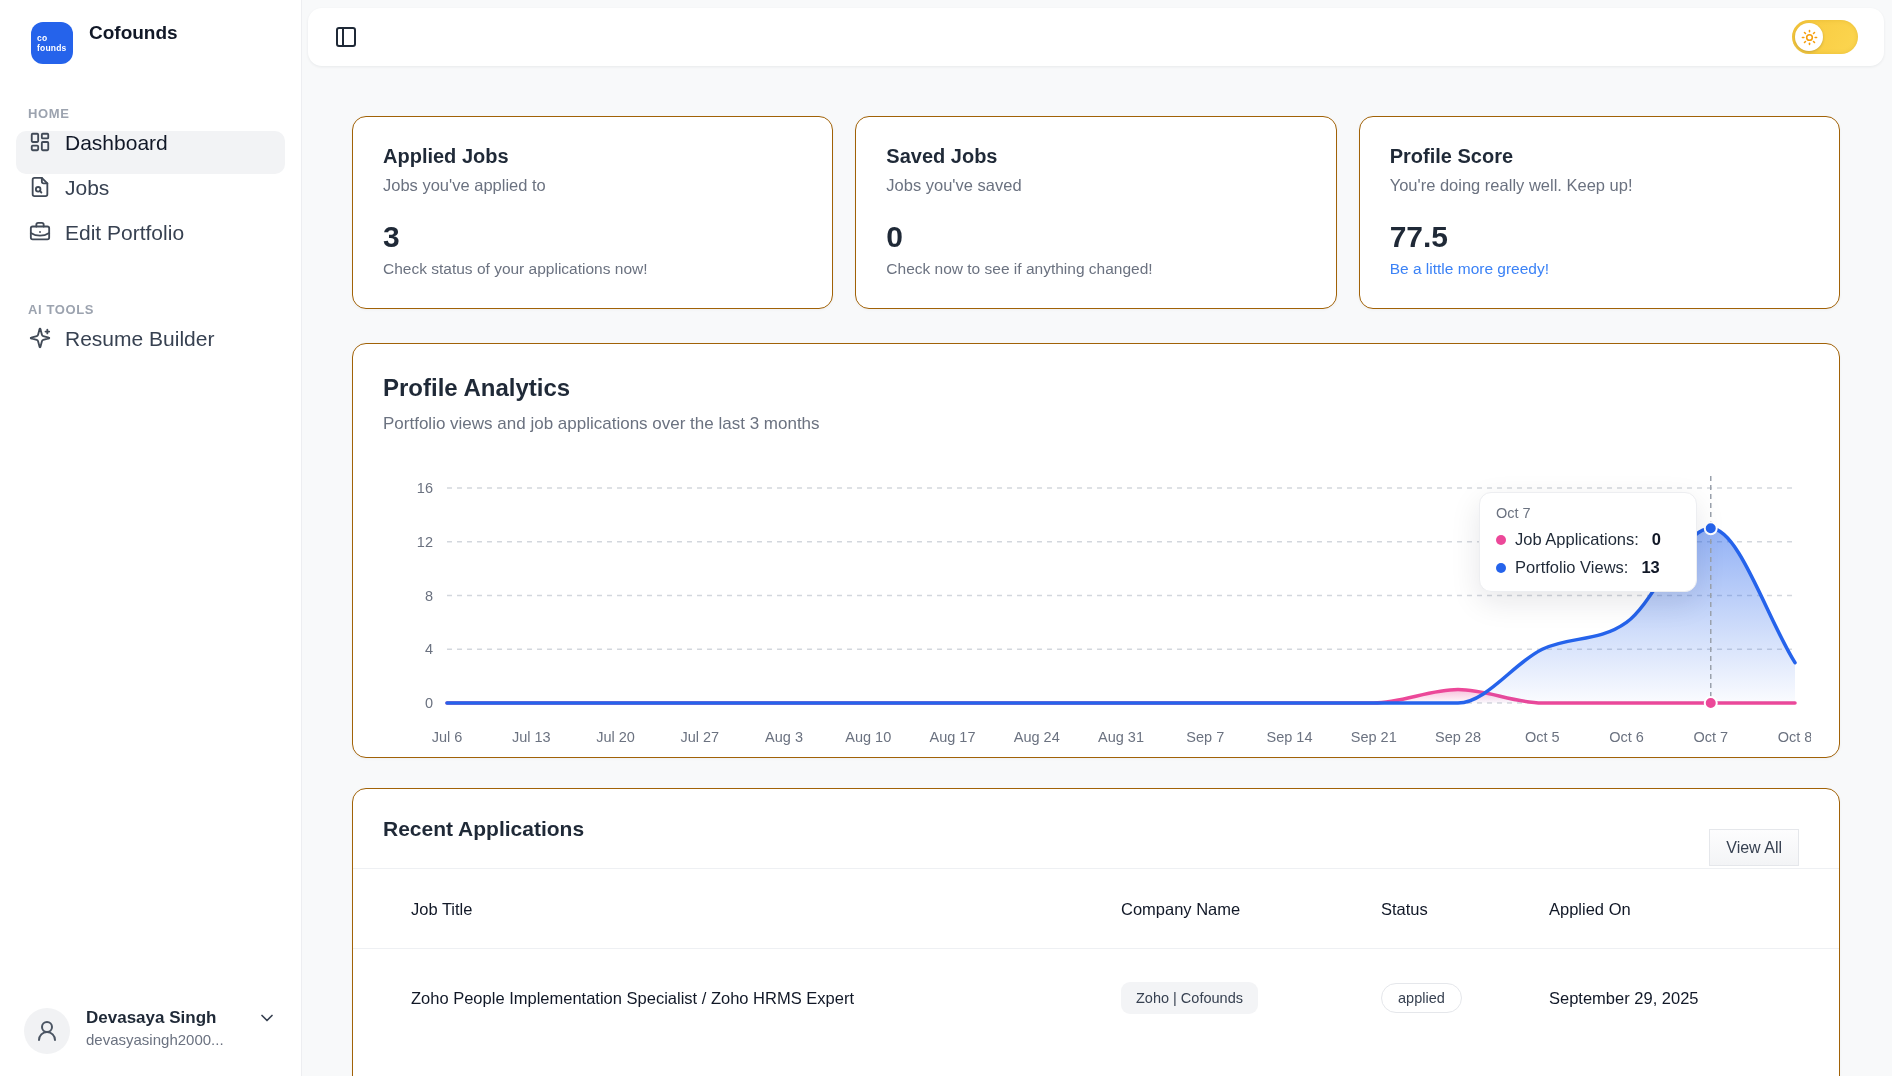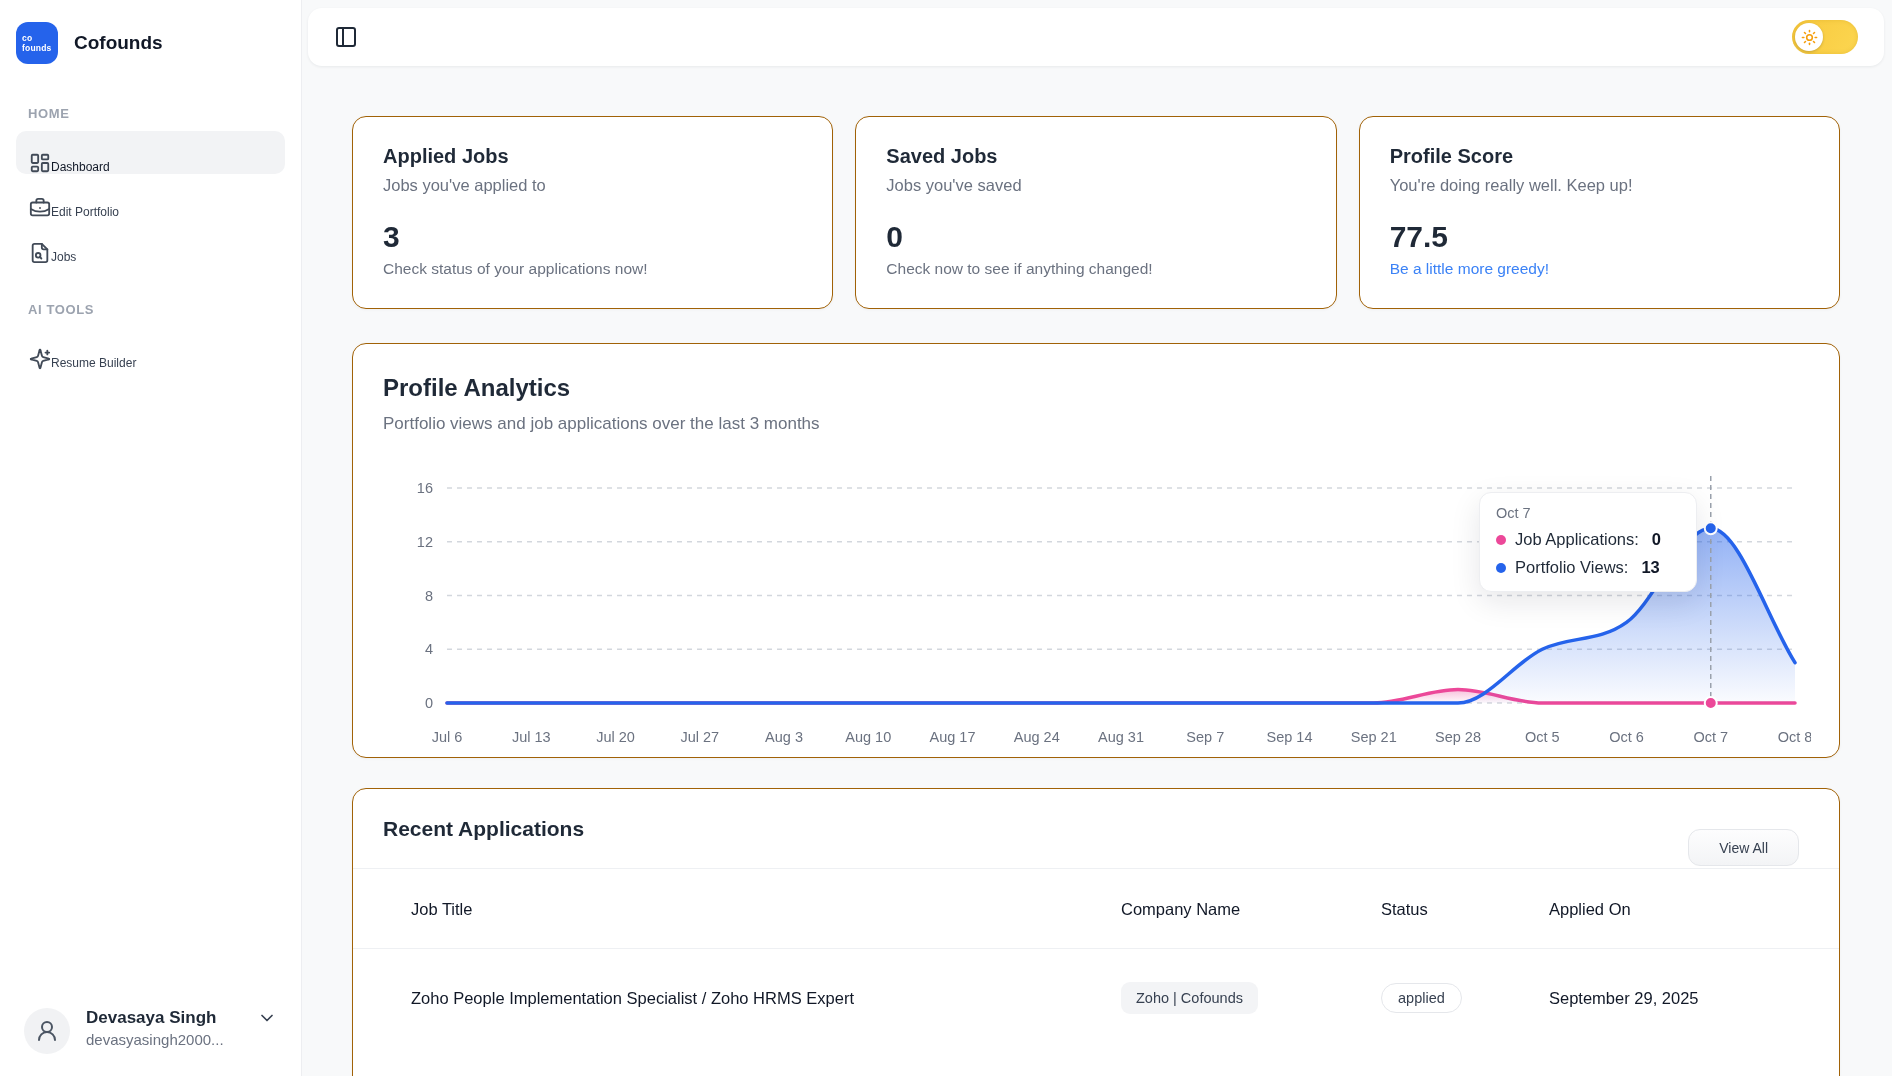--- a/index.html
+++ b/index.html
@@ -9,35 +9,35 @@
     font-family:"Liberation Sans", sans-serif;
     background:#f8f9fa; display:flex; color:#1f2937;
   }
   svg { display:block; }
 
   
   aside {
     width:302px; min-width:302px; background:#ffffff;
     border-right:1px solid #edeef1; position:relative;
   }
-  .brand { display:flex; align-items:center; gap:16px; padding:22px 16px 20px; }
+  .brand { display:flex; align-items:flex-start; gap:16px; padding:22px 31px 20px; }
   .logo {
     width:42px; height:42px; border-radius:12px; background:#2563eb; color:#fff;
     display:flex; flex-direction:column; justify-content:center; padding-left:6px;
     font-size:8.5px; font-weight:700; line-height:1.2; letter-spacing:.2px;
   }
   .brand-name { font-size:19px; font-weight:700; color:#111827; }
   .section-label {
     padding:0 28px; margin:22px 0 10px; font-size:13px; font-weight:700;
     color:#9ca3af; letter-spacing:.6px;
   }
   .section-label.ai { margin-top:38px; }
   .nav-item {
-    display:flex; align-items:flex-end; height:43px; margin:2px 16px;
-    padding:0 13px; border-radius:10px; font-size:12px; color:#374151; cursor:pointer;
+    display:flex; align-items:flex-start; gap:14px; height:43px; margin:2px 16px;
+    padding:0 13px; border-radius:10px; font-size:21px; color:#374151; cursor:pointer;
   }
   .nav-item.active { background:#f2f3f5; color:#111827; font-weight:500; }
   .nav-icon { width:22px; height:22px; color:#414a57; flex:0 0 22px; }
   .nav-icon svg { width:100%; height:100%; }
 
   .user-footer {
     position:absolute; bottom:14px; left:14px; right:14px;
     display:flex; align-items:flex-start; gap:16px; padding:8px 10px; border-radius:12px; cursor:pointer;
   }
   .avatar {
@@ -108,24 +108,24 @@
   .tt-dot.pink { background:#ec4899; }
   .tt-dot.blue { background:#2563eb; }
   .tt-val { font-weight:700; color:#111827; margin-left:4px; }
 
   
   .recent { margin-top:30px; min-height:330px; padding:0; position:relative; }
   .recent-head { padding:28px 30px 27px; }
   .recent h2 { margin:0; font-size:21px; font-weight:700; color:#1f2937; }
   .recent .sub { margin-top:12px; font-size:17px; color:#6b7280; }
   .view-all {
-    position:absolute; top:40px; right:40px; height:37px; padding:0 30px;
-    border-radius:12px; border:1px solid #e5e7eb;
+    position:absolute; top:40px; right:40px; height:37px; padding:0 16px;
+    border-radius:0; border:1px solid #e5e7eb;
     background:linear-gradient(#fdfdfe,#f3f4f6);
-    font-size:14px; color:#374151; font-weight:500; cursor:pointer;
+    font-size:16px; color:#374151; font-weight:500; cursor:pointer;
     font-family:"Liberation Sans", sans-serif;
   }
   table { width:100%; border-collapse:collapse; table-layout:fixed; }
   thead th {
     border-top:1px solid #eef0f3; border-bottom:1px solid #eef0f3;
     padding:31px 0 29px; font-size:16.5px; font-weight:500; color:#111827; text-align:left;
   }
   tbody td { padding:33px 0; font-size:16.5px; color:#111827; }
   th.col-job, td.col-job { padding-left:58px; }
   .badge-company {
@@ -158,38 +158,38 @@
             <rect width="7" height="5" x="14" y="3" rx="1"></rect>
             <rect width="7" height="9" x="14" y="12" rx="1"></rect>
             <rect width="7" height="5" x="3" y="16" rx="1"></rect>
           </svg>
       </span>
       <span>Dashboard</span>
     </div>
     <div class="nav-item">
       <span class="nav-icon">
         <svg viewBox="0 0 24 24" fill="none" stroke="currentColor" stroke-width="2" stroke-linecap="round" stroke-linejoin="round">
+            <path d="M14 2v4a2 2 0 0 0 2 2h4"></path>
+            <path d="M20 8v12a2 2 0 0 1-2 2H6a2 2 0 0 1-2-2V4a2 2 0 0 1 2-2h8Z"></path>
+            <circle cx="10" cy="14.5" r="2.5"></circle>
+            <path d="m11.8 16.3 1.7 1.7"></path>
+          </svg>
+      </span>
+      <span>Jobs</span>
+    </div>
+    <div class="nav-item">
+      <span class="nav-icon">
+        <svg viewBox="0 0 24 24" fill="none" stroke="currentColor" stroke-width="2" stroke-linecap="round" stroke-linejoin="round">
             <path d="M16 6V4a2 2 0 0 0-2-2h-4a2 2 0 0 0-2 2v2"></path>
             <rect width="20" height="14" x="2" y="6" rx="2"></rect>
             <path d="M22 13a18.15 18.15 0 0 1-20 0"></path>
             <path d="M12 12h.01"></path>
           </svg>
       </span>
       <span>Edit Portfolio</span>
-    </div>
-    <div class="nav-item">
-      <span class="nav-icon">
-        <svg viewBox="0 0 24 24" fill="none" stroke="currentColor" stroke-width="2" stroke-linecap="round" stroke-linejoin="round">
-            <path d="M14 2v4a2 2 0 0 0 2 2h4"></path>
-            <path d="M20 8v12a2 2 0 0 1-2 2H6a2 2 0 0 1-2-2V4a2 2 0 0 1 2-2h8Z"></path>
-            <circle cx="10" cy="14.5" r="2.5"></circle>
-            <path d="m11.8 16.3 1.7 1.7"></path>
-          </svg>
-      </span>
-      <span>Jobs</span>
     </div>
   </nav>
 
   <div class="section-label ai">AI TOOLS</div>
   <nav>
     <div class="nav-item">
       <span class="nav-icon">
         <svg viewBox="0 0 24 24" fill="none" stroke="currentColor" stroke-width="2" stroke-linecap="round" stroke-linejoin="round">
             <path d="M9.9 15.5a2 2 0 0 0-1.4-1.4l-6.1-1.6a.5.5 0 0 1 0-1l6.1-1.6a2 2 0 0 0 1.4-1.4l1.6-6.1a.5.5 0 0 1 1 0l1.6 6.1a2 2 0 0 0 1.4 1.4l6.1 1.6a.5.5 0 0 1 0 1l-6.1 1.6a2 2 0 0 0-1.4 1.4l-1.6 6.1a.5.5 0 0 1-1 0z"></path>
             <path d="M20 3v4"></path>

